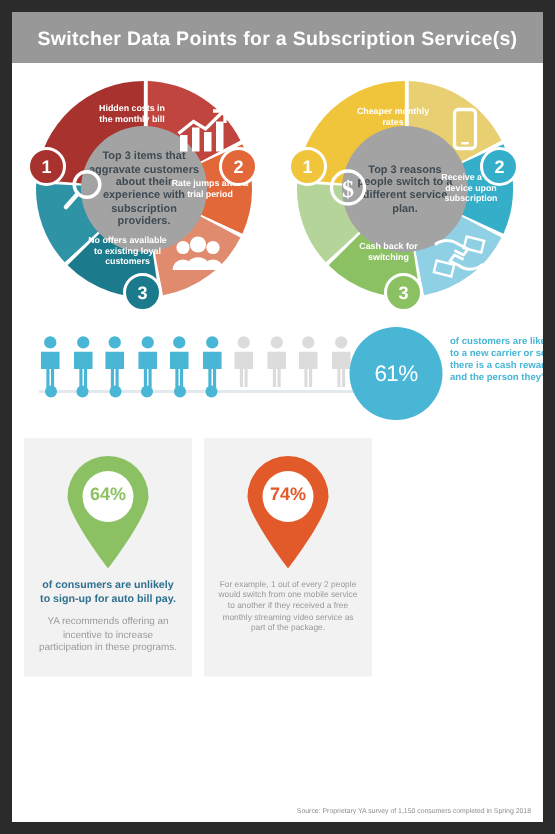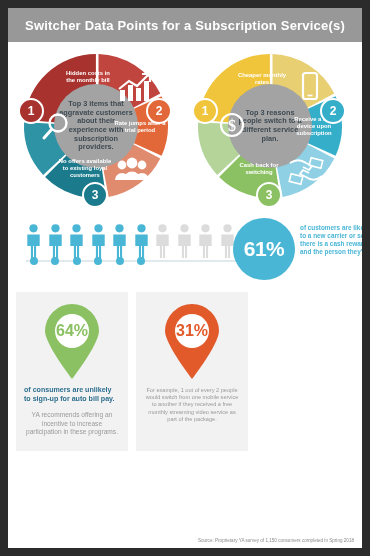--- a/index.html
+++ b/index.html
@@ -58,42 +58,42 @@
     position:absolute;left:18px;top:48px;width:220px;height:2px;background:#e2e9ec;
   }
   .dot{
     position:absolute;top:45px;width:8px;height:8px;border-radius:50%;
     background:#49b6d6;
   }
   .pctcircle{
     position:absolute;left:225px;top:6px;width:62px;height:62px;border-radius:50%;
     background:#49b6d6;display:flex;align-items:center;justify-content:center;
   }
-  .pctcircle span{color:#fff;font-size:21px;font-weight:bold;letter-spacing:-.5px;}
+  .pctcircle span{color:#fff;font-size:15px;font-weight:normal;letter-spacing:-.5px;}
   .reftext{
     position:absolute;left:292px;top:12px;width:118px;
     color:#49b6d6;font-size:6.4px;line-height:8.1px;font-weight:bold;
   }
 
   
   .cards{
     position:relative;display:flex;gap:8px;padding:0 8px;margin-top:2px;
   }
   .card{
     width:112px;background:#f2f2f2;padding:12px 8px 14px;box-sizing:border-box;
     display:flex;flex-direction:column;align-items:center;
   }
   .pin{position:relative;width:66px;height:76px;}
   .pin svg{position:absolute;left:0;top:0;}
   .pin .pval{
     position:absolute;left:0;top:18px;width:66px;text-align:center;
-    font-size:16px;font-weight:bold;
+    font-size:12px;font-weight:bold;
   }
   .card .headline{
-    margin-top:6px;color:#2d6f8e;
+    margin-top:6px;text-align:center;color:#2d6f8e;
     font-size:7.1px;line-height:9px;font-weight:bold;
   }
   .card .sub{
     margin-top:7px;text-align:center;color:#9a9a9a;
     font-size:6.6px;line-height:8.6px;
   }
   .card .sub.tiny{font-size:5.6px;line-height:7.2px;}
 
   .footer{
     position:absolute;left:0;bottom:0;width:354px;height:16px;
@@ -289,21 +289,21 @@
       <div class="sub">YA recommends offering an incentive to increase participation in these programs.</div>
     </div>
 
 
     <div class="card">
       <div class="pin">
         <svg viewBox="0 0 66 76">
           <path d="M33 75 C33 75 6 40 6 27 A27 27 0 1 1 60 27 C60 40 33 75 33 75 Z" fill="#e2592a"></path>
           <circle cx="33" cy="27" r="17" fill="#ffffff"></circle>
         </svg>
-        <div class="pval" style="color:#e2592a;">31%</div>
+        <div class="pval" style="color:#e2592a;">74%</div>
       </div>
       <div class="sub tiny">For example, 1 out of every 2 people would switch from one mobile service to another if they received a free monthly streaming video service as part of the package.</div>
     </div>
   </div>
 
   <div class="footer">
     <span>Source: Proprietary YA survey of 1,150 consumers completed in Spring 2018</span>
   </div>
 </div>
 

